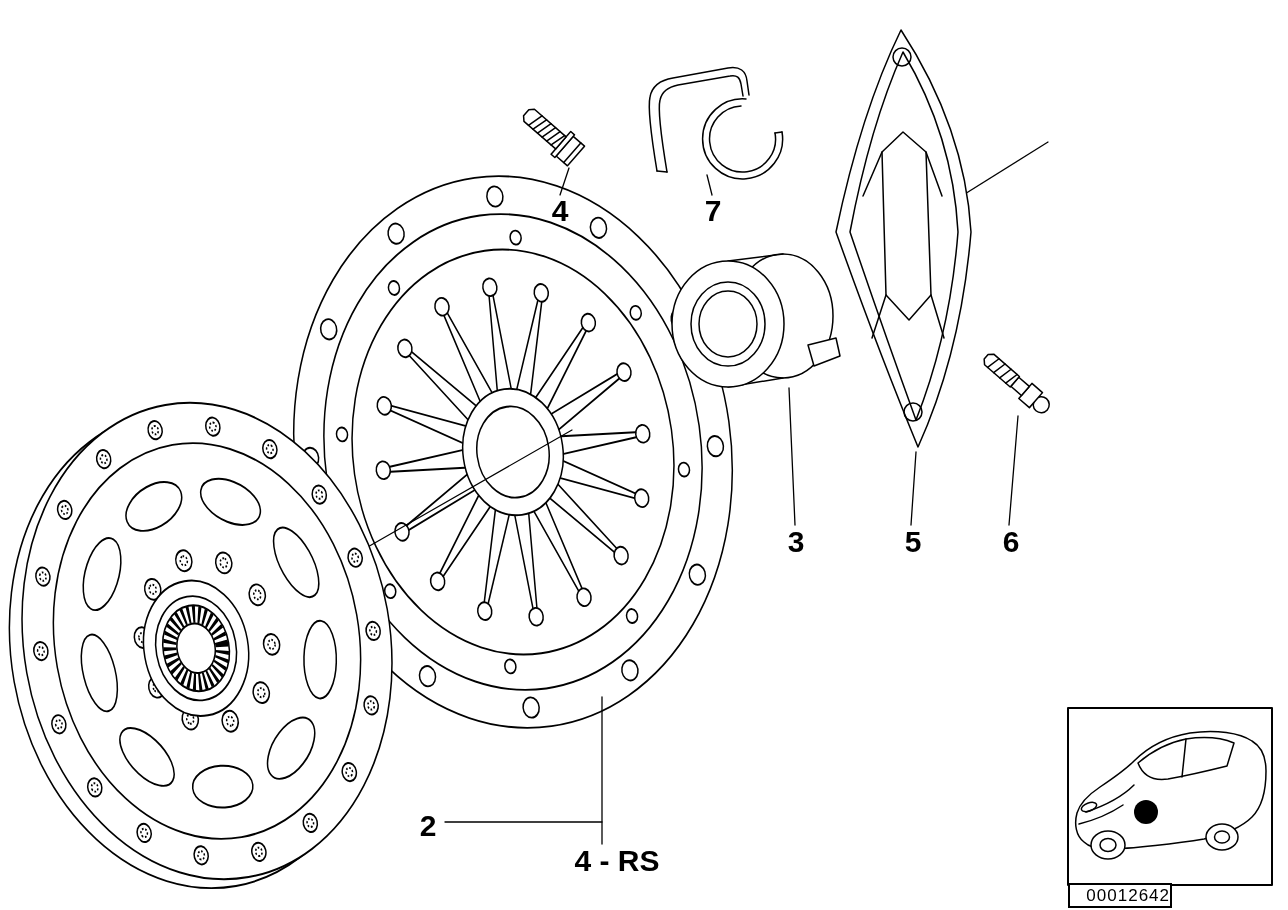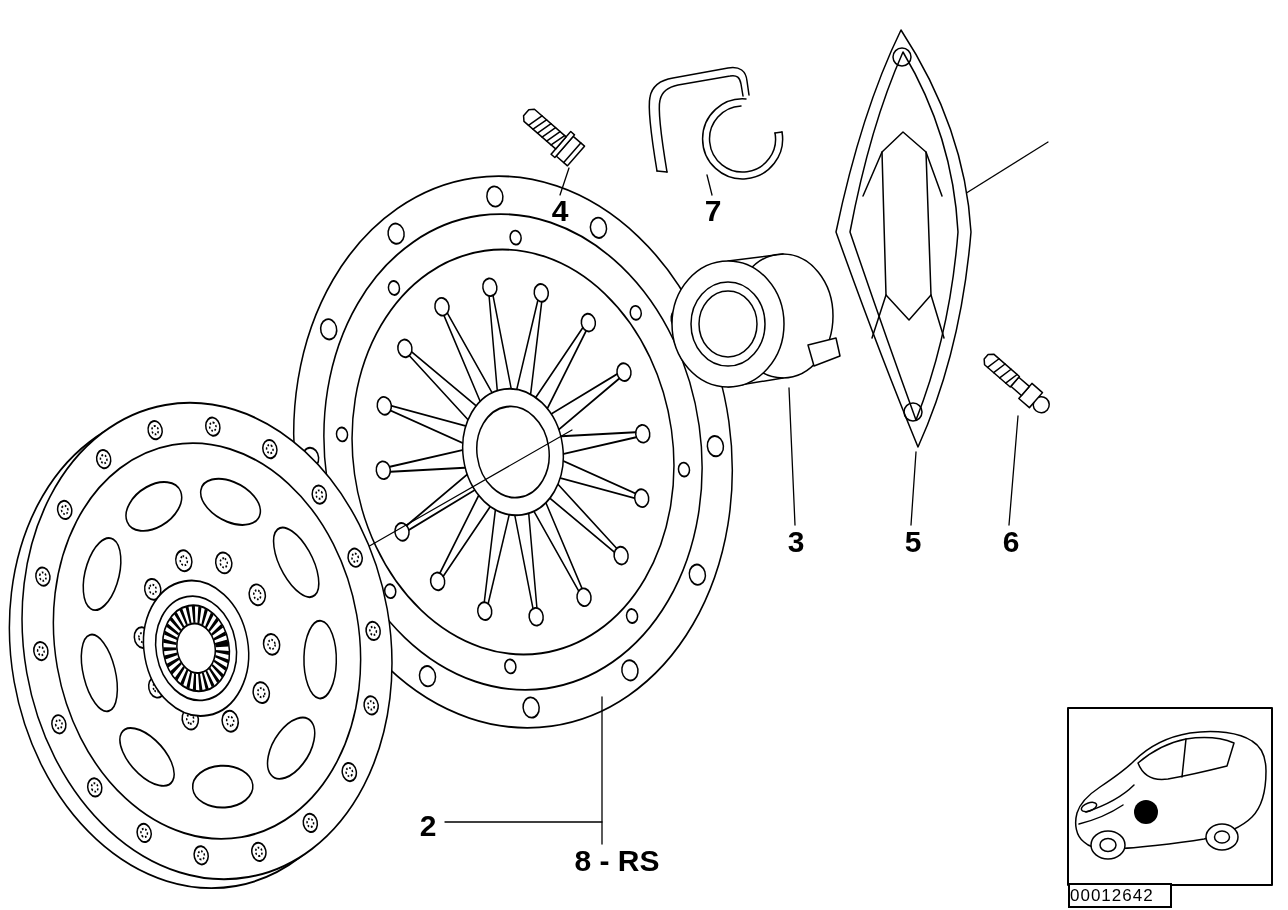--- a/index.html
+++ b/index.html
@@ -32,21 +32,21 @@
   .docnum {
     position: absolute;
     left: 1068px;
     top: 883px;
     width: 104px;
     height: 25px;
     border: 2px solid #000000;
     background: #ffffff;
     display: flex;
     align-items: center;
-    justify-content: flex-start;
+    justify-content: flex-end;
     font-size: 17px;
     letter-spacing: 1px;
     color: #000000;
   }
 </style>
 </head>
 <body>
 
 <div class="stage">
 
@@ -455,19 +455,19 @@
 
     </g>
   </svg>
 
   <div class="callout" style="left:560px;top:211px">4</div>
   <div class="callout" style="left:713px;top:211px">7</div>
   <div class="callout" style="left:796px;top:542px">3</div>
   <div class="callout" style="left:913px;top:542px">5</div>
   <div class="callout" style="left:1011px;top:542px">6</div>
   <div class="callout" style="left:428px;top:826px">2</div>
-  <div class="callout" style="left:617px;top:861px">8 - RS</div>
+  <div class="callout" style="left:617px;top:861px">4 - RS</div>
 
   <div class="docnum">
     <span>00012642</span>
   </div>
 
 </div>
 
 </body></html>

